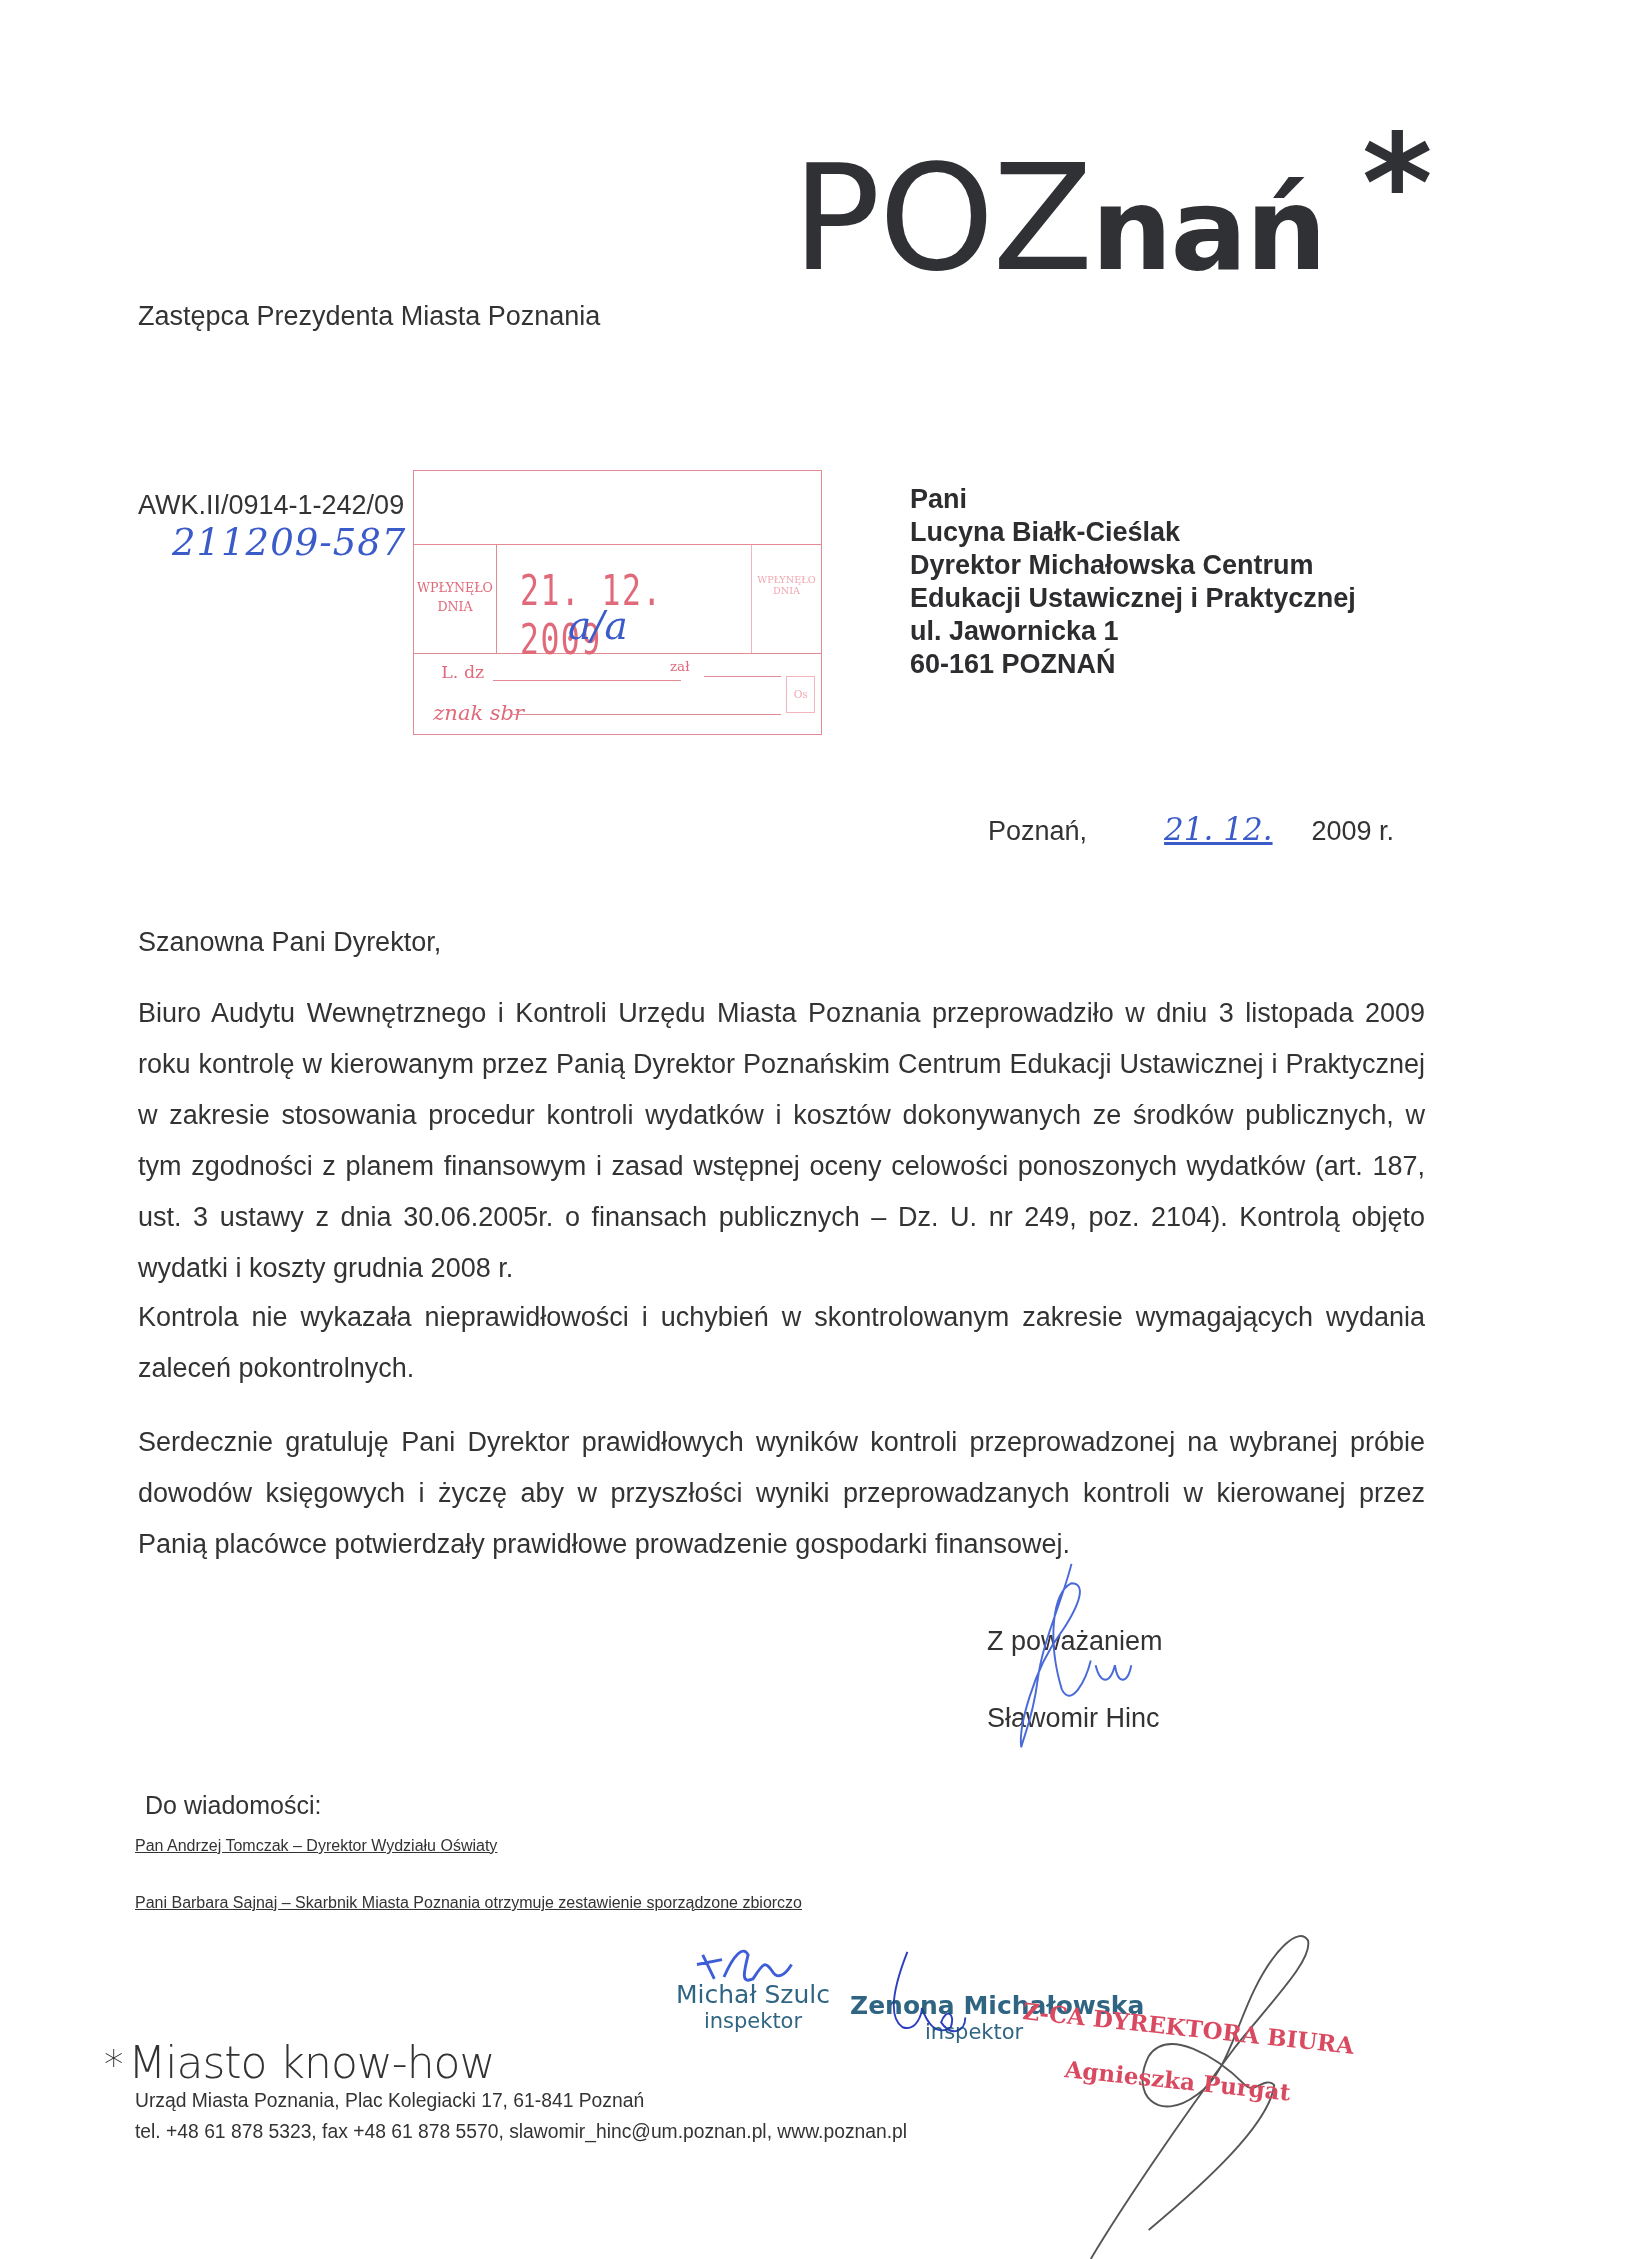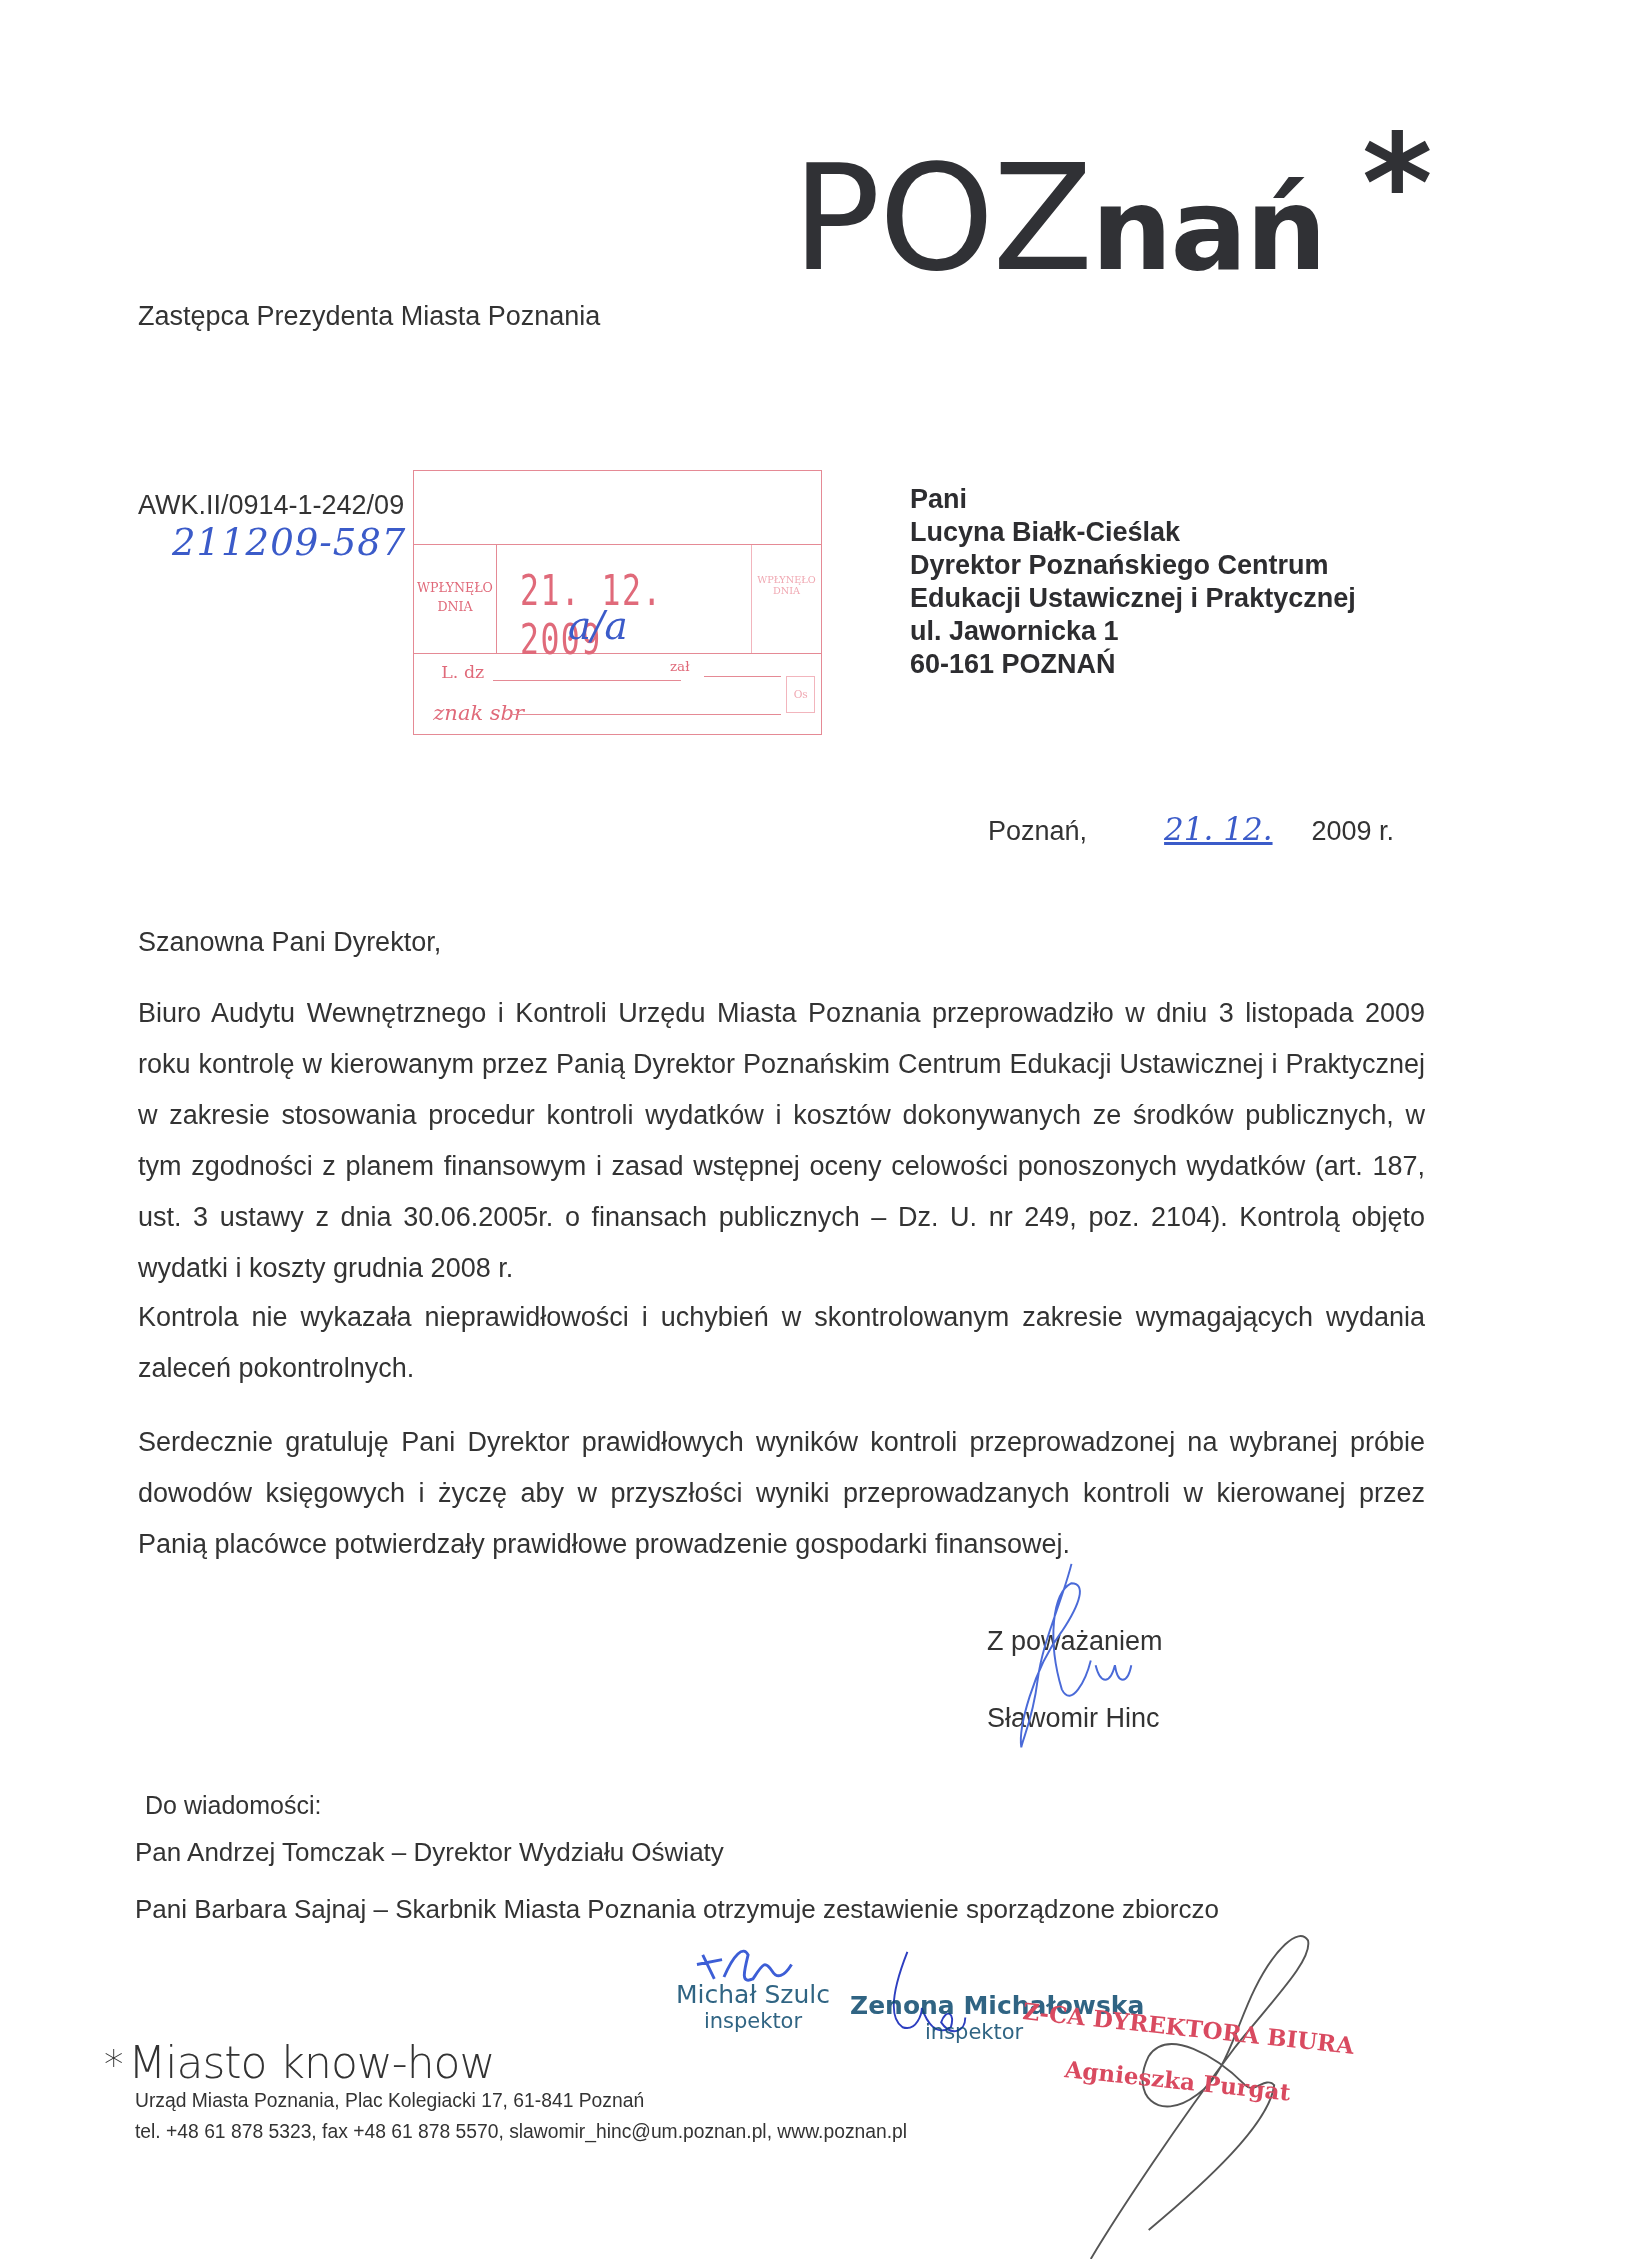--- a/index.html
+++ b/index.html
@@ -34,21 +34,21 @@
   .recipient { left: 910px; top: 483px; font-size: 27px; font-weight: bold; line-height: 33px; color: #2d2d30; }
   .place-date { left: 988px; top: 811px; font-size: 27px; color: #333; }
   .place-date .hdate { font-size: 31px; margin-left: 77px; margin-right: 39px; text-decoration: underline; }
   .body-text { left: 138px; width: 1287px; font-size: 27px; line-height: 51px; text-align: justify; color: #333; }
   .salutation { left: 138px; top: 927px; font-size: 27px; color: #333; }
   .p1 { top: 988px; }
   .p2 { top: 1292px; }
   .p3 { top: 1417px; }
   .closing { left: 987px; top: 1603px; font-size: 27px; color: #333; line-height: 77px; }
   .cc-title { left: 145px; top: 1791px; font-size: 25px; color: #333; }
-  .cc-item { left: 135px; font-size: 26px; color: #333; }
+  .cc-item { left: 135px; font-size: 16px; color: #333; text-decoration: underline; }
   .cc1 { top: 1837px; }
   .cc2 { top: 1894px; }
   .stamp-names { color: #0c4a6e; font-family: "DejaVu Sans", sans-serif; }
   .sn1 { left: 676px; top: 1981px; font-size: 25px; text-align: center; line-height: 27px; opacity: 0.85; }
   .sn2 { left: 850px; top: 1991px; font-size: 25px; font-weight: bold; opacity: 0.85; }
   .sn2b { left: 925px; top: 2020px; font-size: 21px; opacity: 0.85; }
   .sn3 { left: 1023px; top: 1997px; font-size: 23px; font-weight: bold; font-family: "DejaVu Serif", serif; transform: rotate(6deg); transform-origin: left; color: #d94a60; }
   .sn4 { left: 1065px; top: 2055px; font-size: 23px; font-weight: bold; font-family: "DejaVu Serif", serif; transform: rotate(6deg); transform-origin: left; color: #d94a60; }
   .footer-brand { left: 104px; top: 2037px; font-size: 44px; font-weight: 300; color: #333; font-family: "DejaVu Sans", sans-serif; letter-spacing: -1px; }
   .footer-brand .star { font-size: 39px; margin-right: 5.8px; }
@@ -84,21 +84,21 @@
   <span class="zal">zał</span>
   <span class="zal-line"></span>
   <span class="znak">znak sbr</span>
   <span class="znak-line"></span>
   <span class="box">Os</span>
 </div>
 
 <div class="abs recipient">
   <div>Pani</div>
   <div>Lucyna Białk-Cieślak</div>
-  <div>Dyrektor  Poznańskiego Centrum</div>
+  <div>Dyrektor  Michałowska Centrum</div>
   <div>Edukacji Ustawicznej i Praktycznej</div>
   <div>ul. Jawornicka 1</div>
   <div>60-161 POZNAŃ</div>
 </div>
 
 <div class="abs place-date">
   <span>Poznań,</span><span class="hand hdate">21. 12.</span><span>2009 r.</span>
 </div>
 
 <div class="abs salutation">Szanowna Pani Dyrektor,</div>

